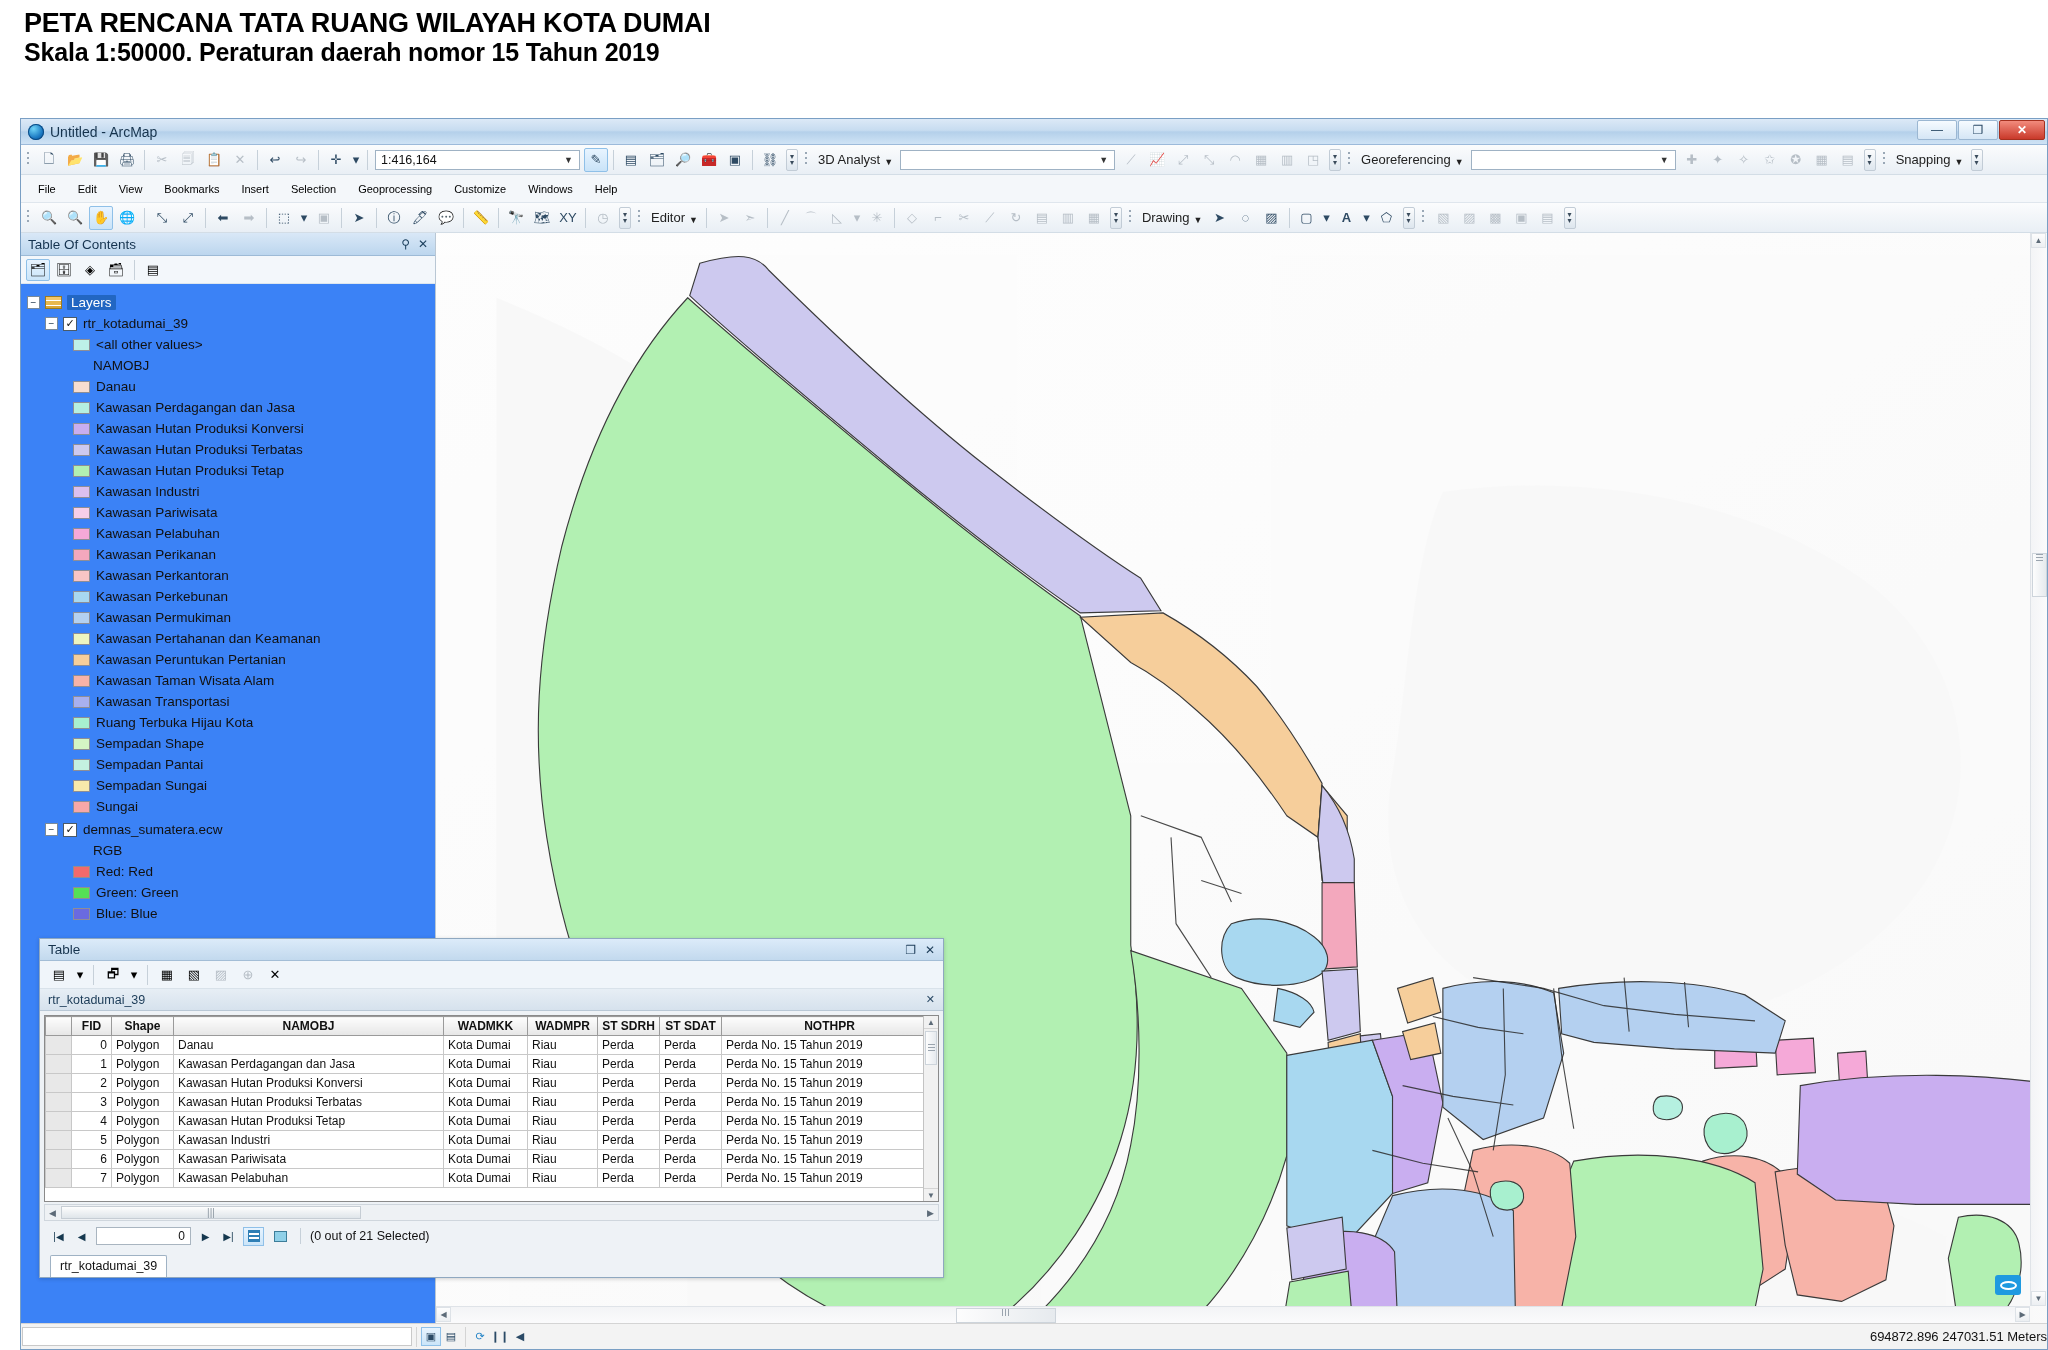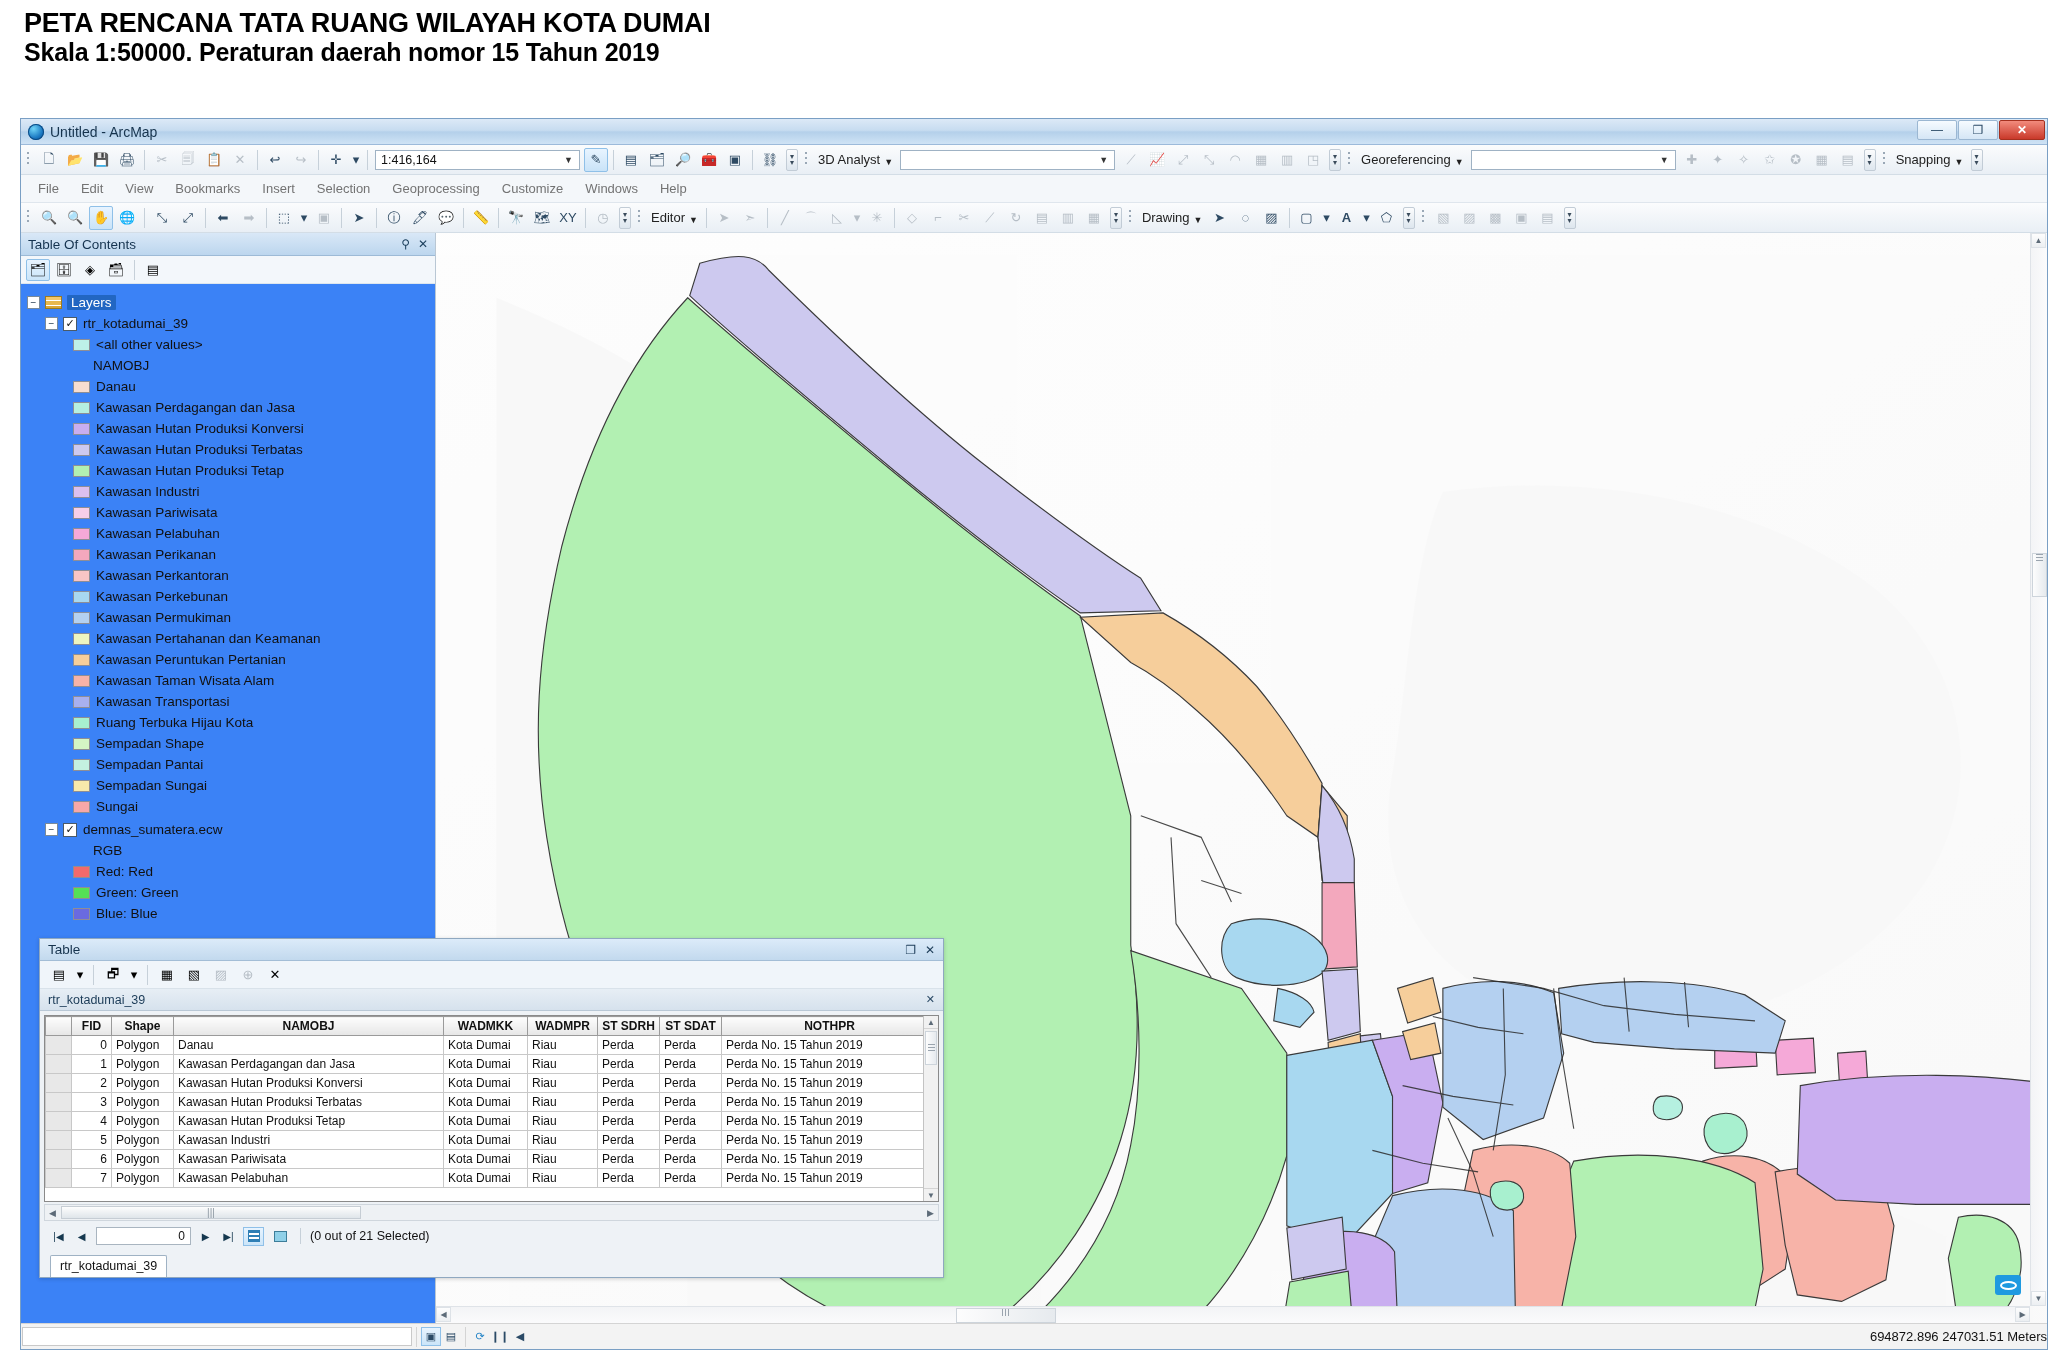--- a/index.html
+++ b/index.html
@@ -73,21 +73,21 @@
     display:inline-flex; align-items:center; padding:0 2px 0 5px; color:#111; margin:0 3px;
   }
   .combo .caret { margin-left:auto; padding:0 4px; font-size:9px; color:#333; }
   .tlabel { font-size:13px; color:#222; padding:0 4px; display:inline-flex; align-items:flex-end; }
   .tlabel .caret { font-size:9px; margin-left:4px; }
   .dblarrow { width:12px;height:22px;display:inline-flex;flex-direction:column;align-items:center;justify-content:center;
      font-size:8px;color:#3b4c5c;background:linear-gradient(to bottom,#fbfcfd,#dde6ee);border:1px solid #c2ccd6;border-radius:2px;margin:0 3px; line-height:6px;}
 
   
   .menubar { height:28px; display:flex; align-items:center; background:#f4f7fa; border-bottom:1px solid #dfe6ed; padding-left:6px; }
-  .menubar .mi { font-size:13px; color:#737373; padding:3px 11px; border-radius:2px;text-align:center; }
+  .menubar .mi { font-size:11px; color:#000000; padding:3px 11px; border-radius:2px;text-align:center; }
 
   
   #mainsplit { flex:1; display:flex; position:relative; min-height:0; }
 
   
   #toc { width:415px; background:#3b82f6; border-right:1px solid #b9c7d4; display:flex; flex-direction:column; position:relative; }
   .toc-title {
     height:23px; display:flex; align-items:center;
     background:linear-gradient(to bottom,#d9e8f7,#bcd6ee);
     border-bottom:1px solid #9dbad6; font-size:13.5px; color:#15334f; padding-left:7px;

